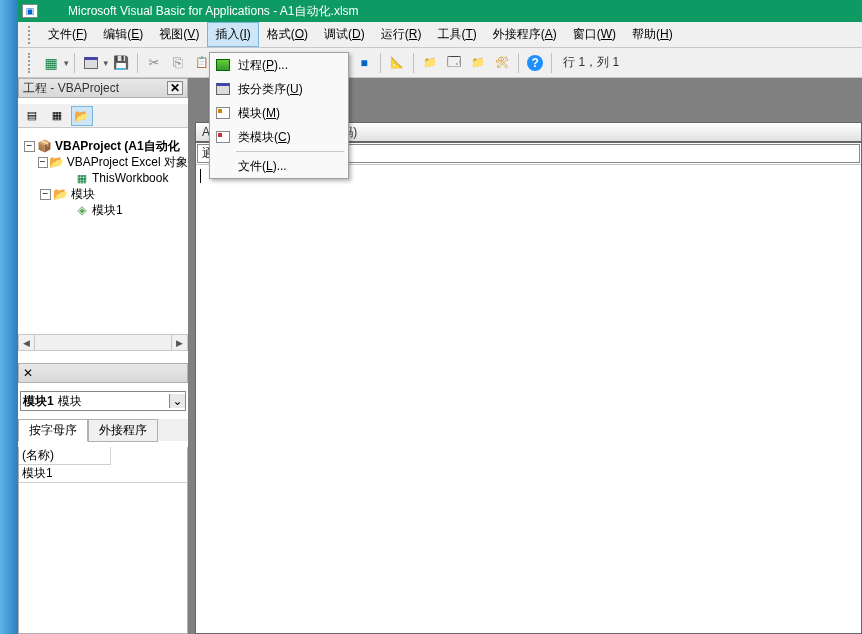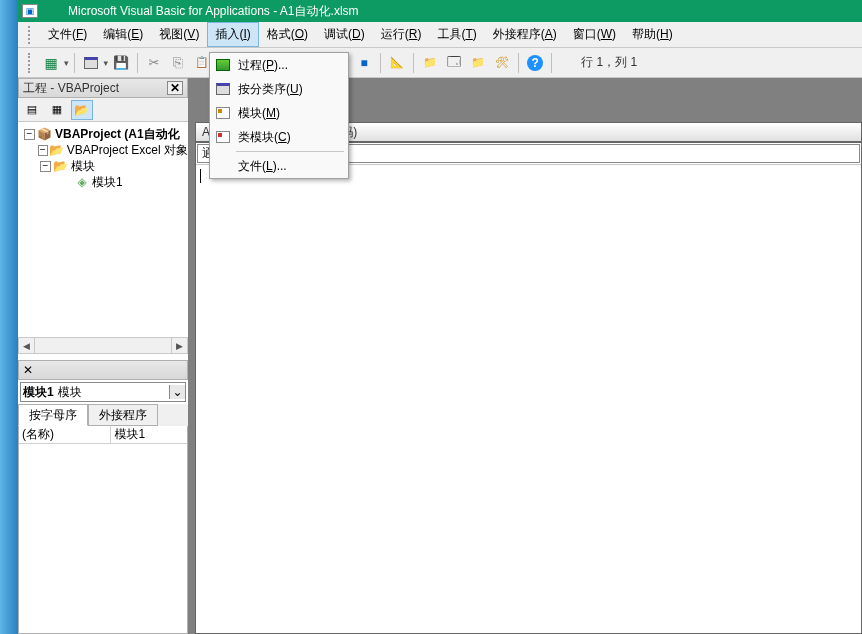--- a/index.html
+++ b/index.html
@@ -11,52 +11,52 @@
 .title-text { font-size: 12px; margin-left: 24px; }
 .menu-bar { height: 26px; background: #f0f0f0; border-bottom: 1px solid #c8c8c8; display: flex; align-items: center; padding-left: 10px; position: relative; }
 .menu-bar .grip { width: 6px; height: 18px; border-left: 2px dotted #999; margin-right: 6px; }
 .menu-item { padding: 4px 8px; cursor: default; color: #000; }
 .menu-item u { text-decoration: underline; }
 .menu-item.active { background: #cde6f7; border: 1px solid #7ab5e0; padding: 3px 7px; text-align: right; }
 .toolbar { height: 30px; background: #f0f0f0; border-bottom: 1px solid #c8c8c8; display: flex; align-items: center; padding-left: 10px; gap: 2px; }
 .toolbar .grip { width: 6px; height: 20px; border-left: 2px dotted #999; margin-right: 4px; }
 .tb-btn { width: 22px; height: 22px; display: flex; align-items: center; justify-content: center; cursor: pointer; }
 .tb-sep { width: 1px; height: 20px; background: #c0c0c0; margin: 0 3px; }
-.tb-text { margin-left: 24px; color: #333; }
+.tb-text { margin-left: 6px; color: #333; }
 .dropdown-menu { position: absolute; left: 191px; top: 52px; width: 140px; background: #f9f9f9; border: 1px solid #a0a0a0; box-shadow: 2px 2px 4px rgba(0,0,0,0.3); z-index: 100; }
 .drop-item { height: 24px; display: flex; align-items: center; padding: 0 8px 0 4px; cursor: default; }
 .drop-icon { width: 18px; height: 16px; margin-right: 6px; display: flex; align-items: center; justify-content: center; }
 .drop-sep { height: 1px; background: #c8c8c8; margin: 2px 4px 2px 26px; }
 .main-area { flex: 1; display: flex; overflow: hidden; }
-.left-pane { width: 172px; background: #fff; display: flex; flex-direction: column; border-right: 2px solid #808080; }
+.left-pane { width: 172px; background: #fff; display: flex; flex-direction: column; border-right: 2px solid #808080; gap: 6px; }
 .pane-header { height: 20px; background: linear-gradient(#e8e8e8, #d8d8d8); border: 1px solid #b0b0b0; display: flex; align-items: center; padding: 0 4px; }
 .pane-header .pt { flex: 1; color: #333; }
 .pane-header .close-x { width: 16px; height: 14px; border: 1px solid #888; display: flex; align-items: center; justify-content: center; font-weight: bold; cursor: pointer; background: #f0f0f0; }
 .pane-toolbar { height: 24px; background: #f0f0f0; border-bottom: 1px solid #c8c8c8; display: flex; align-items: center; padding: 0 3px; gap: 3px; }
 .pane-tb-btn { width: 22px; height: 20px; border: 1px solid transparent; display: flex; align-items: center; justify-content: center; }
 .pane-tb-btn.sel { border: 1px solid #7ab5e0; background: #cde6f7; }
 .tree-area { flex: 1; overflow: hidden; background: #fff; padding: 4px 0; font-family: "SimSun", monospace; font-size: 12px; white-space: nowrap; }
 .tree-row { display: flex; align-items: center; height: 16px; }
 .tree-indent { display: inline-block; }
 .tree-plus { width: 11px; height: 11px; border: 1px solid #888; display: inline-flex; align-items: center; justify-content: center; font-size: 10px; line-height: 1; margin-right: 2px; background: #fff; }
 .tree-icon { width: 16px; height: 14px; display: inline-flex; align-items: center; justify-content: center; margin-right: 2px; }
 .tree-scroll { height: 17px; background: #f0f0f0; display: flex; }
 .tree-scroll .sb-btn { width: 17px; height: 17px; background: #f0f0f0; border: 1px solid #c8c8c8; display: flex; align-items: center; justify-content: center; font-size: 9px; color: #555; }
 .tree-scroll .sb-track { flex: 1; background: #f0f0f0; border-top: 1px solid #c8c8c8; border-bottom: 1px solid #c8c8c8; }
 .props-header { height: 20px; background: linear-gradient(#e8e8e8,#d8d8d8); border: 1px solid #b0b0b0; display: flex; align-items: center; padding: 0 4px; margin-top: 6px; }
 .props-header .pt { flex: 1; }
 .props-combo { height: 20px; border: 1px solid #888; margin: 2px; display: flex; align-items: center; background: #fff; }
 .props-combo .cn { font-weight: bold; padding: 0 2px; }
 .props-combo .ct { flex: 1; padding: 0 2px; }
 .props-combo .ca { width: 16px; text-align: center; border-left: 1px solid #888; background: #e8e8e8; }
-.props-tabs { display: flex; height: 22px; background: #f0f0f0; }
+.props-tabs { display: flex; height: 22px; background: #f0f0f0; align-items: center; }
 .props-tab { padding: 2px 10px; border: 1px solid #b0b0b0; background: #f0f0f0; position: relative; }
 .props-tab.active { background: #fff; border-bottom: 1px solid #fff; z-index: 1; }
 .props-grid { flex: 1; background: #fff; border: 1px solid #b0b0b0; border-top: none; }
-.props-row { display: flex; height: 18px; }
+.props-row { display: flex; height: 18px; flex-direction: column; }
 .props-cell-name { width: 55%; padding: 0 3px; border-right: 1px solid #d0d0d0; border-bottom: 1px solid #d0d0d0; background: #fff; display: flex; align-items: center; }
 .props-cell-val { flex: 1; padding: 0 3px; border-bottom: 1px solid #d0d0d0; display: flex; align-items: center; }
 .mdi-area { flex: 1; background: #808080; position: relative; }
 .code-window { position: absolute; left: 5px; top: 64px; right: 0; bottom: 0; background: #fff; border: 1px solid #666; }
 .code-title { position: absolute; left: 5px; top: 44px; right: 0; height: 20px; background: linear-gradient(#fff,#e0e0e0); border: 1px solid #666; display: flex; align-items: center; padding: 0 6px; color: #333; }
 .code-combos { height: 22px; display: flex; border-bottom: 1px solid #c8c8c8; }
 .code-combo { flex: 1; border: 1px solid #888; margin: 1px; display: flex; align-items: center; background: #fff; padding: 0 4px; }
 .code-text { padding: 4px; font-family: "SimSun", monospace; }
 .cursor-line { border-left: 1px solid #000; height: 14px; display: inline-block; }
 
@@ -216,20 +216,25 @@
           <span class="tree-icon ico-vbp"></span>
           <b>VBAProject (A1自动化</b>
         </div>
         <div class="tree-row">
           <span class="tree-indent" style="width:22px"></span>
           <span class="tree-plus">−</span>
           <span class="tree-icon ico-folder-open"></span>
           <span>VBAProject Excel 对象</span>
         </div>
         <div class="tree-row">
+          <span class="tree-indent" style="width:56px"></span>
+          <span class="tree-icon ico-book"></span>
+          <span>ThisWorkbook</span>
+        </div>
+        <div class="tree-row">
           <span class="tree-indent" style="width:22px"></span>
           <span class="tree-plus">−</span>
           <span class="tree-icon ico-folder-open"></span>
           <span>模块</span>
         </div>
         <div class="tree-row">
           <span class="tree-indent" style="width:56px"></span>
           <span class="tree-icon ico-module"></span>
           <span>模块1</span>
         </div>

